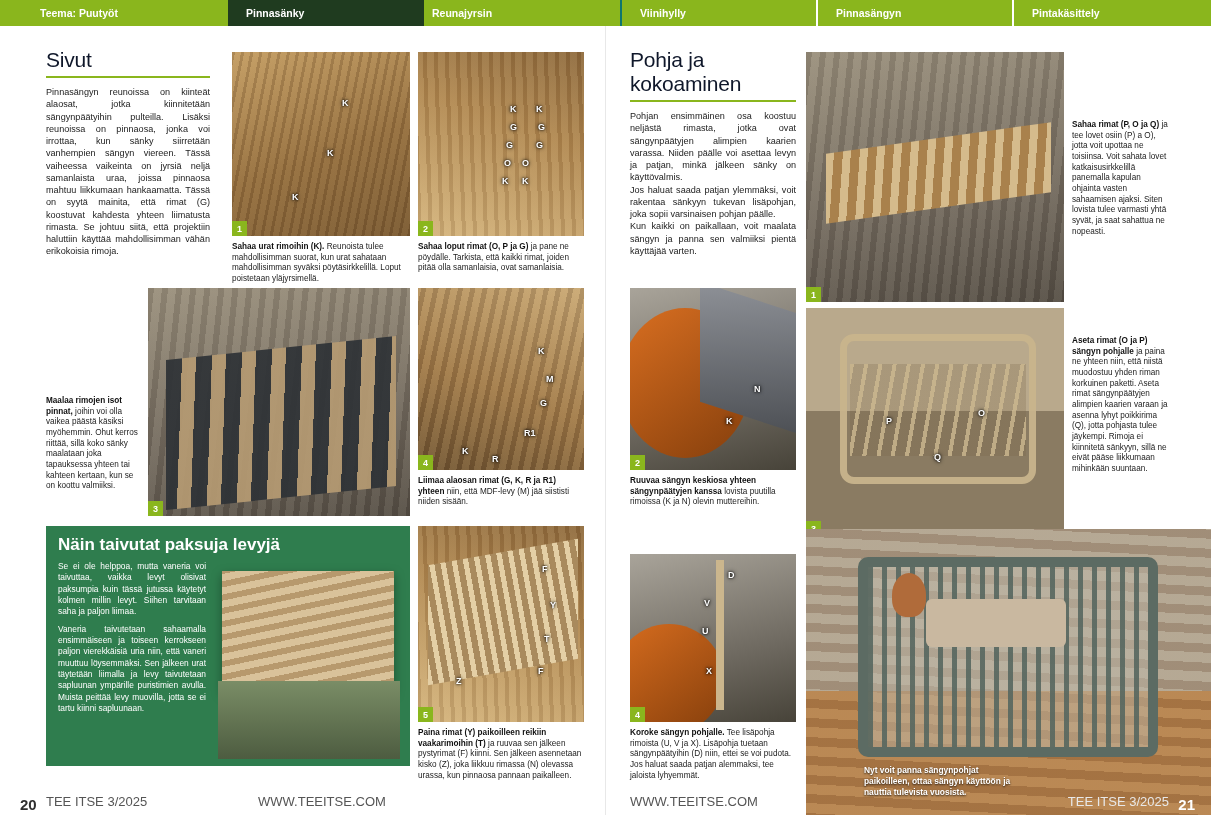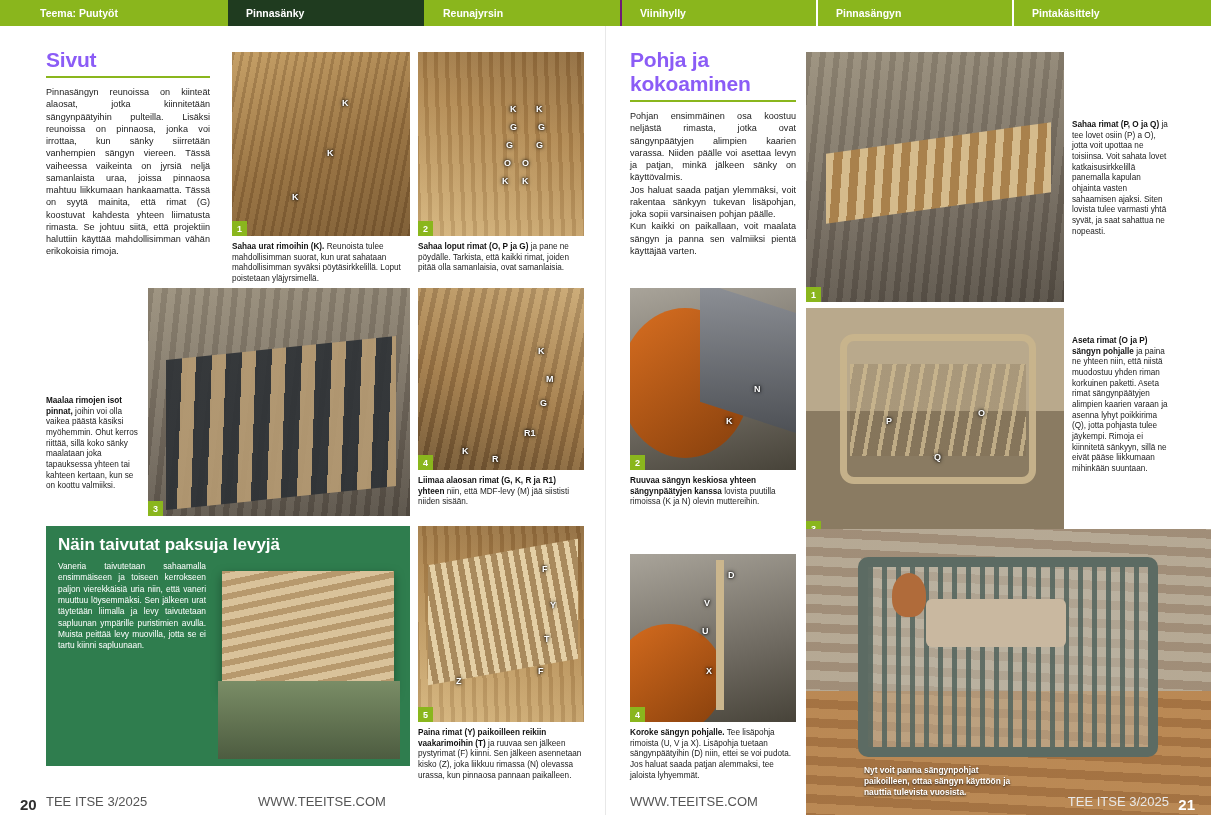--- a/index.html
+++ b/index.html
@@ -11,31 +11,31 @@
     color:#1a1a1a;
     overflow:hidden;
     position:relative;
   }
 
   
   .tabbar { position:absolute; left:0; top:0; width:1211px; height:26px; display:flex; }
   .tab { height:26px; display:flex; align-items:center; padding:0 10px; font-size:10.5px; font-weight:bold; color:#ffffff; white-space:nowrap; }
   .tab.theme { background:#8ab61d; padding-left:40px; width:228px; }
   .tab.active { background:#1f3b1f; width:196px; padding-left:18px; }
-  .tab.t3 { background:#8ab61d; width:196px; padding-left:19px; }
-  .tab.t4 { background:#8ab61d; width:196px; padding-left:18px; border-left:2px solid #701a75; }
+  .tab.t3 { background:#8ab61d; width:196px; padding-left:8px; }
+  .tab.t4 { background:#8ab61d; width:196px; padding-left:18px; border-left:2px solid #0f766e; }
   .tab.t5 { background:#8ab61d; width:196px; padding-left:18px; border-left:2px solid #fff; }
   .tab.t6 { background:#8ab61d; flex:1; padding-left:18px; border-left:2px solid #fff; }
 
   
   .page { position:absolute; top:26px; left:0; width:1211px; height:789px; background:#fff; }
   .gutter { position:absolute; top:0; left:605px; width:1px; height:789px; background:#e8e8e8; }
 
   
-  .h1 { font-size:21px; font-weight:bold; color:#8b5cf6; letter-spacing:-0.2px; }
+  .h1 { font-size:21px; font-weight:normal; color:#0f172a; letter-spacing:-0.2px; }
   .rule { height:2px; background:#8ab61d; margin:4px 0 8px 0; }
   .body { font-size:9.1px; line-height:1.35; color:#222; text-align:justify; }
   .cap { font-size:8.2px; line-height:1.3; color:#222; }
   .cap b { color:#111; }
   .photo { position:absolute; overflow:hidden; background:#b9ae96; }
   .num { position:absolute; width:15px; height:15px; background:#8ab61d; color:#fff;
          font-size:9px; font-weight:bold; display:flex; align-items:center; justify-content:center; }
 
   
   .wood1 { background:
@@ -157,20 +157,21 @@
     <div class="num" style="left:0;bottom:0;">4</div>
   </div>
   <div class="capbox" style="left:418px;top:450px;width:166px;">
     <div class="cap"><b>Liimaa alaosan rimat (G, K, R ja R1) yhteen</b><span> niin, että MDF-levy (M) jää siististi niiden sisään.</span></div>
   </div>
 
   <div class="feature" style="left:46px;top:500px;width:364px;height:240px;">
     <h2>Näin taivutat paksuja levyjä</h2>
     <div style="display:flex;">
       <div style="width:172px;">
+        <p>Se ei ole helppoa, mutta vaneria voi taivuttaa, vaikka levyt olisivat paksumpia kuin tässä jutussa käytetyt kolmen millin levyt. Siihen tarvitaan saha ja paljon liimaa.</p>
         <p>Vaneria taivutetaan sahaamalla ensimmäiseen ja toiseen kerrokseen paljon vierekkäisiä uria niin, että vaneri muuttuu löysemmäksi. Sen jälkeen urat täytetään liimalla ja levy taivutetaan sapluunan ympärille puristimien avulla. Muista peittää levy muovilla, jotta se ei tartu kiinni sapluunaan.</p>
       </div>
       <div style="position:relative;width:182px;height:198px;">
         <div style="position:absolute;left:4px;top:10px;width:172px;height:120px;
              background:repeating-linear-gradient(-12deg,#d9c29a 0 7px,#b7996d 7px 13px);
              box-shadow:0 4px 10px rgba(0,0,0,.35);"></div>
         <div style="position:absolute;left:0;top:120px;width:182px;height:78px;
              background:linear-gradient(180deg,#7a8d66,#4d5c40);"></div>
       </div>
     </div>

